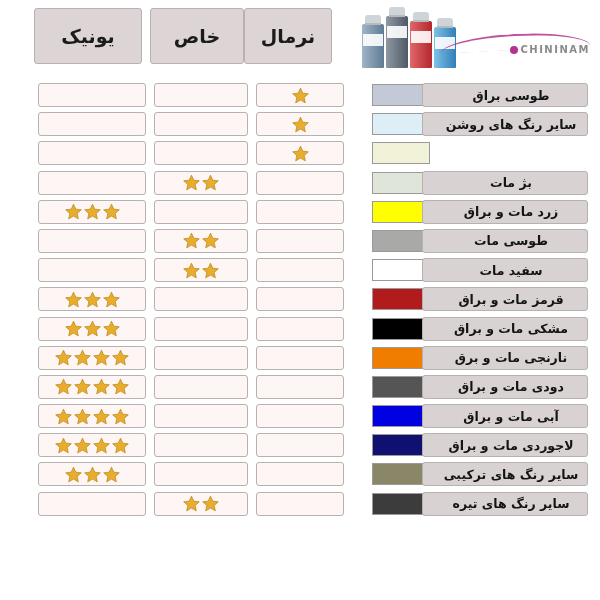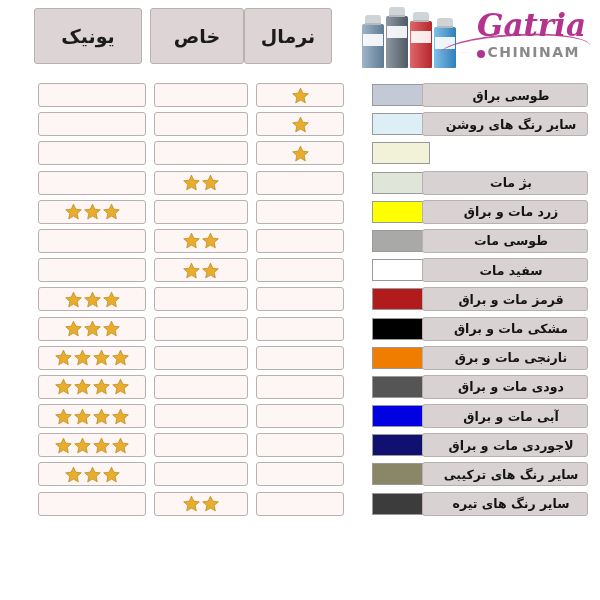--- a/index.html
+++ b/index.html
@@ -36,22 +36,22 @@
     font-style: italic;
     font-size: 31px;
     font-weight: bold;
     color: #b3338f;
     letter-spacing: 0px;
     line-height: 1;
   }
   .brand-sub {
     position: absolute;
     top: 40px;
-    right: 10px;
-    font-size: 14px;
+    right: 0;
+    font-size: 10px;
     letter-spacing: 1.5px;
     color: #8a8a8a;
     font-weight: bold;
   }
   .brand-sub .dot {
     display: inline-block;
     width: 8px;
     height: 8px;
     background: #b3338f;
     border-radius: 50%;
@@ -219,21 +219,20 @@
       <div class="can can3">
           <div class="cap"></div>
           <div class="lbl"></div>
         </div>
       <div class="can can4">
           <div class="cap"></div>
           <div class="lbl"></div>
         </div>
     </div>
     <div class="brand-swoosh"></div>
-    <div class="brand-name">Gatria</div>
     <div class="brand-sub"><span>CHININAM</span><span class="dot"></span></div>
   </div>
 
   <div class="head-row">
     <div class="head-cell hc-normal">نرمال</div>
     <div class="head-cell hc-special">خاص</div>
     <div class="head-cell hc-unique">یونیک</div>
   </div>
 
   <div class="rows" id="rows">

